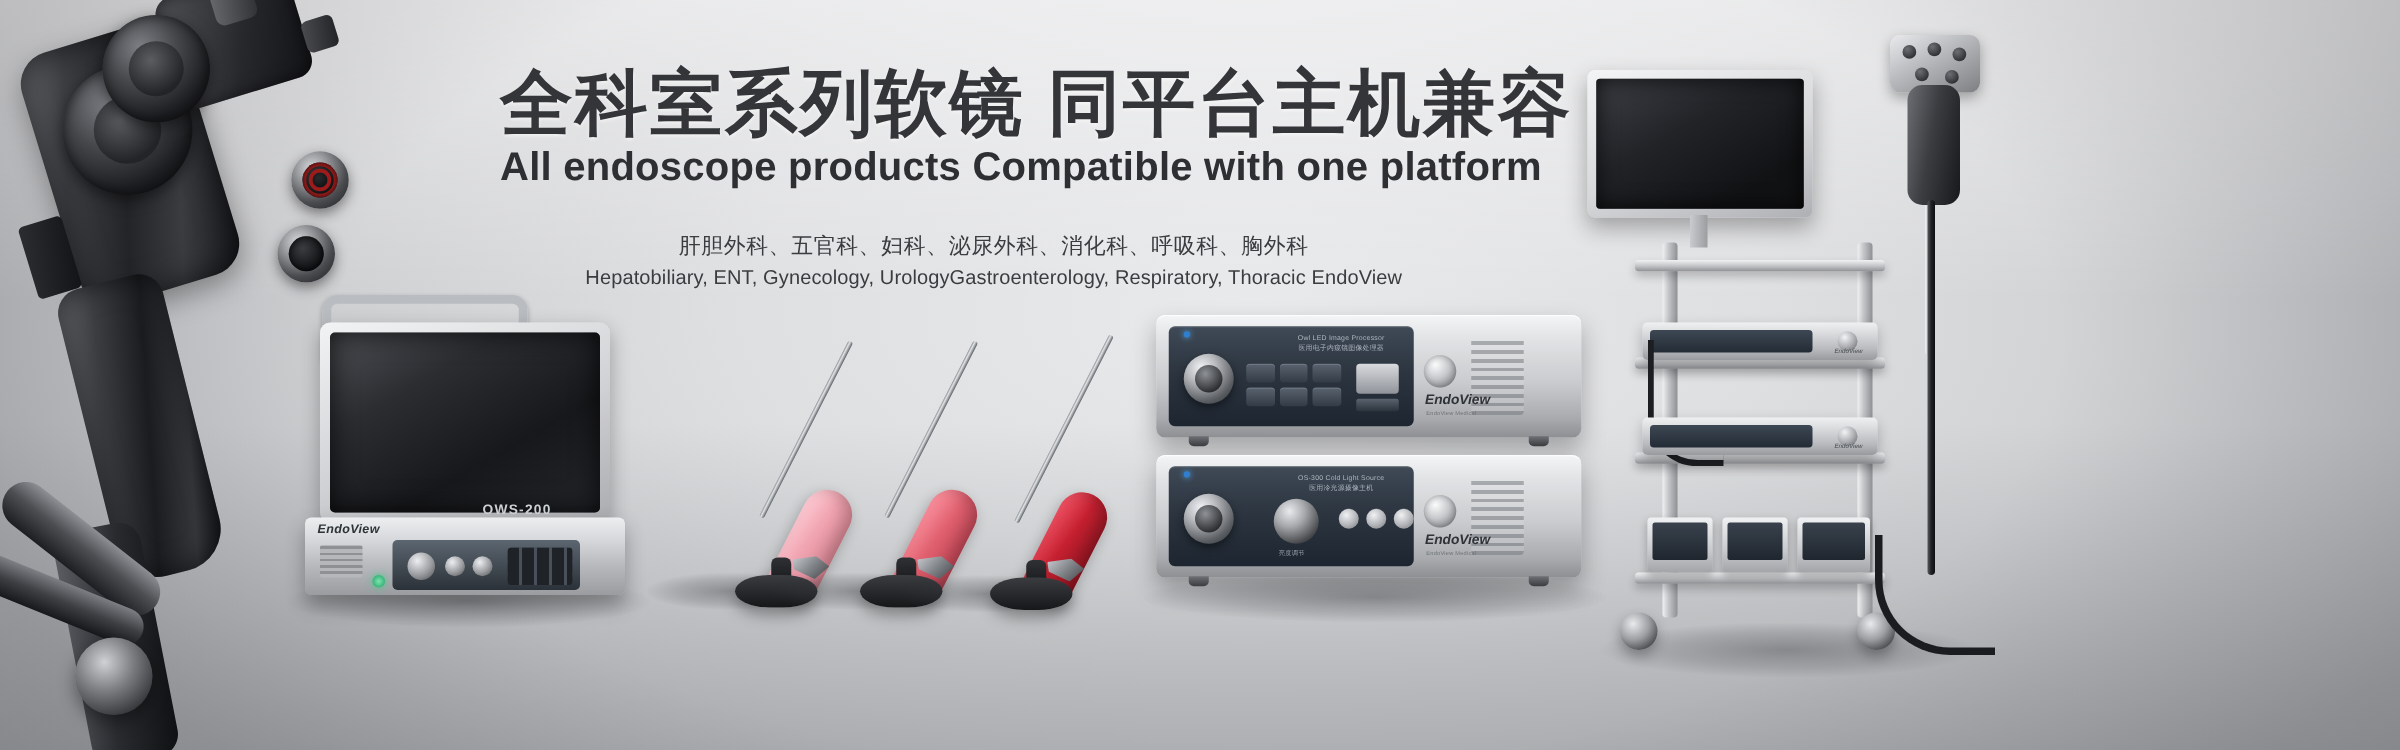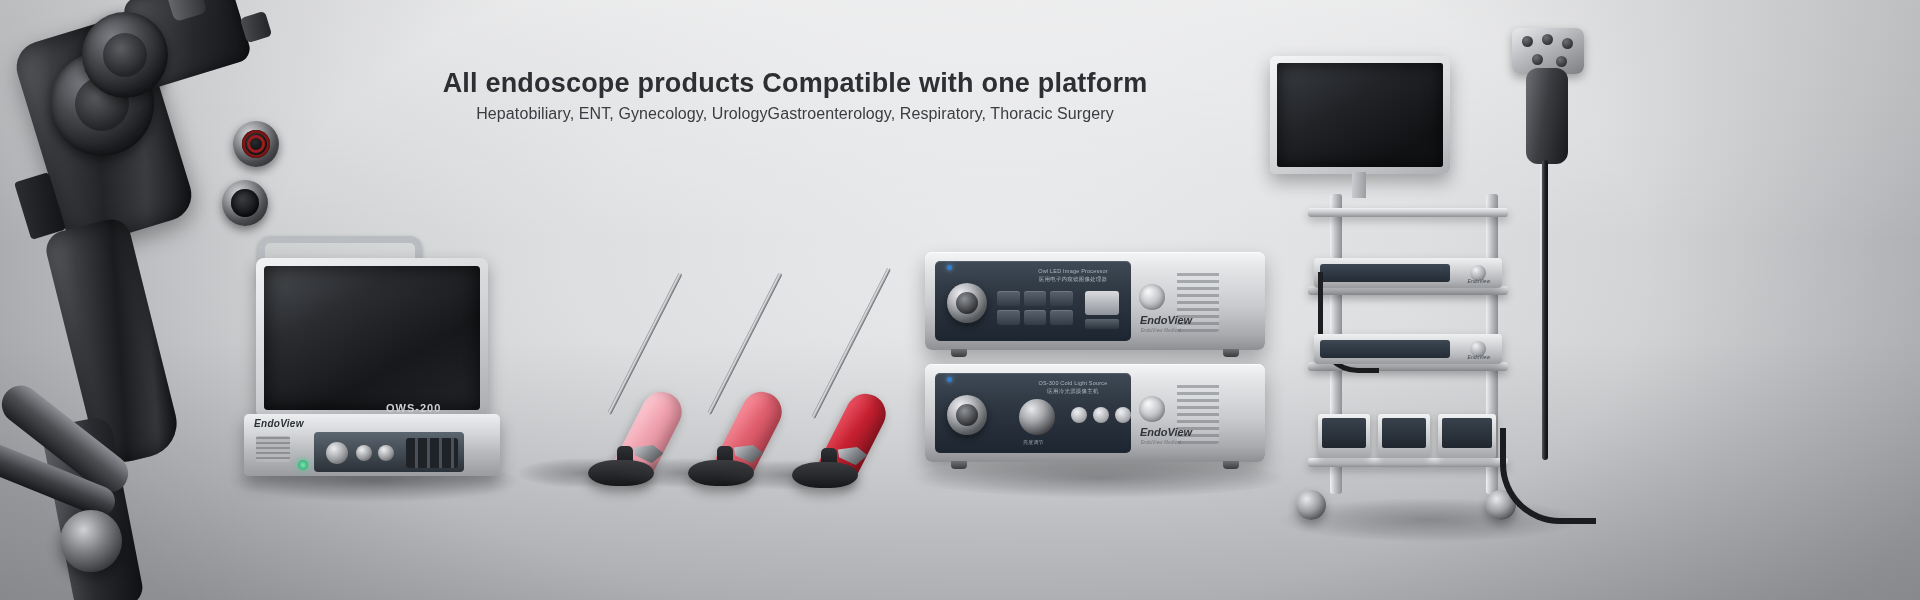--- a/index.html
+++ b/index.html
@@ -27,21 +27,21 @@
   }
 
   
   #textblock{position:absolute;left:400px;top:52px;width:790px;text-align:center;z-index:40;}
   #title-cn{
     font-size:58px;line-height:1.08;font-weight:700;color:#333538;
     letter-spacing:2px;white-space:nowrap;
     text-shadow:0 2px 3px rgba(255,255,255,.55);
   }
   #title-en{
-    margin-top:16px;font-size:27px;font-weight:700;color:#2d2f32;letter-spacing:.2px;
+    margin-top:0;font-size:32px;font-weight:700;color:#2d2f32;letter-spacing:.2px;
     white-space:nowrap;
   }
   #dept-cn{margin-top:32px;font-size:17.5px;color:#3a3c3f;letter-spacing:.5px;white-space:nowrap;}
   #dept-en{margin-top:6px;font-size:16px;color:#3a3c3f;letter-spacing:.1px;white-space:nowrap;}
 
   
   .dev{position:absolute;}
   .shadow{
     position:absolute;border-radius:50%;
     background:radial-gradient(ellipse at center,rgba(60,62,66,.40) 0%,rgba(60,62,66,.18) 45%,rgba(60,62,66,0) 72%);
@@ -386,22 +386,24 @@
   }
 </style>
 </head>
 <body>
 
 <div id="banner">
 
   <div class="sheen-top"></div>
 
   <div id="textblock">
+    <div id="title-cn">全科室系列软镜 同平台主机兼容</div>
     <div id="title-en">All endoscope products Compatible with one platform</div>
-    <div id="dept-en">Hepatobiliary, ENT, Gynecology, UrologyGastroenterology, Respiratory, Thoracic Surgery</div>
+    <div id="dept-cn">肝胆外科、五官科、妇科、泌尿外科、消化科、呼吸科、胸外科</div>
+    <div id="dept-en">Hepatobiliary, ENT, Gynecology, UrologyGastroenterology, Respiratory, Thoracic EndoView</div>
   </div>
 
   <div class="dev" id="endoscope">
     <div class="es-body"></div>
     <div class="es-top"></div>
     <div class="es-nub"></div>
     <div class="es-nub2"></div>
     <div class="es-label"></div>
     <div class="es-wheel w1"></div>
     <div class="es-wheel w2"></div>

